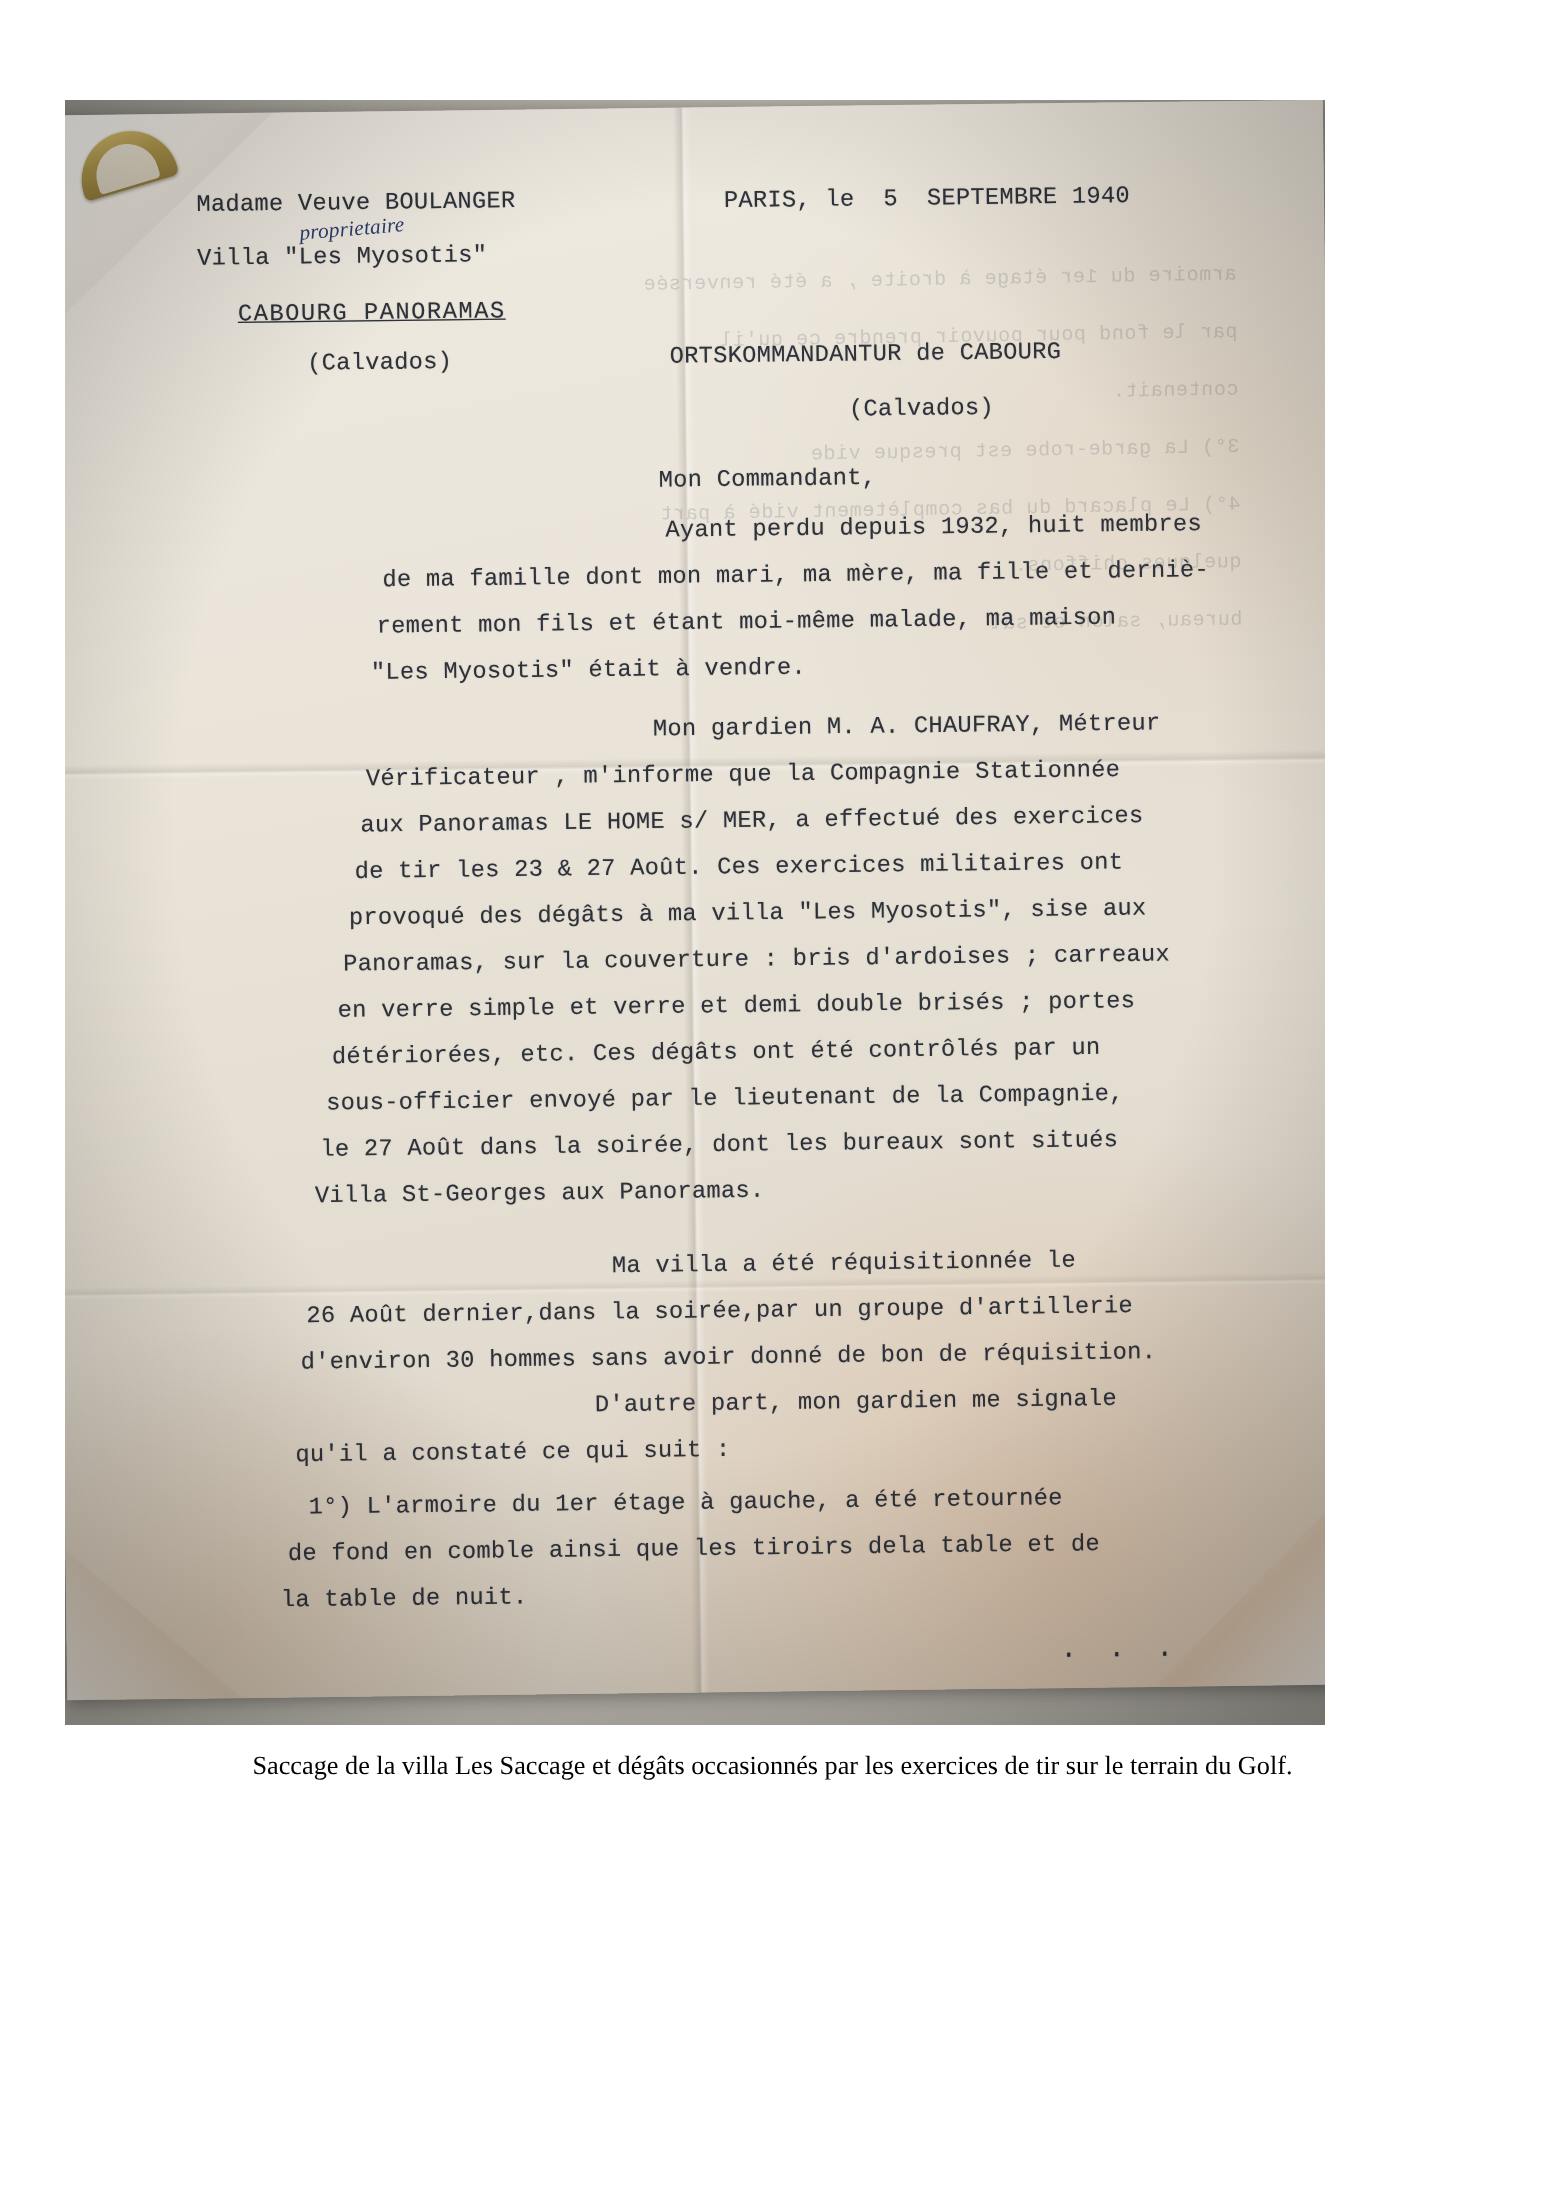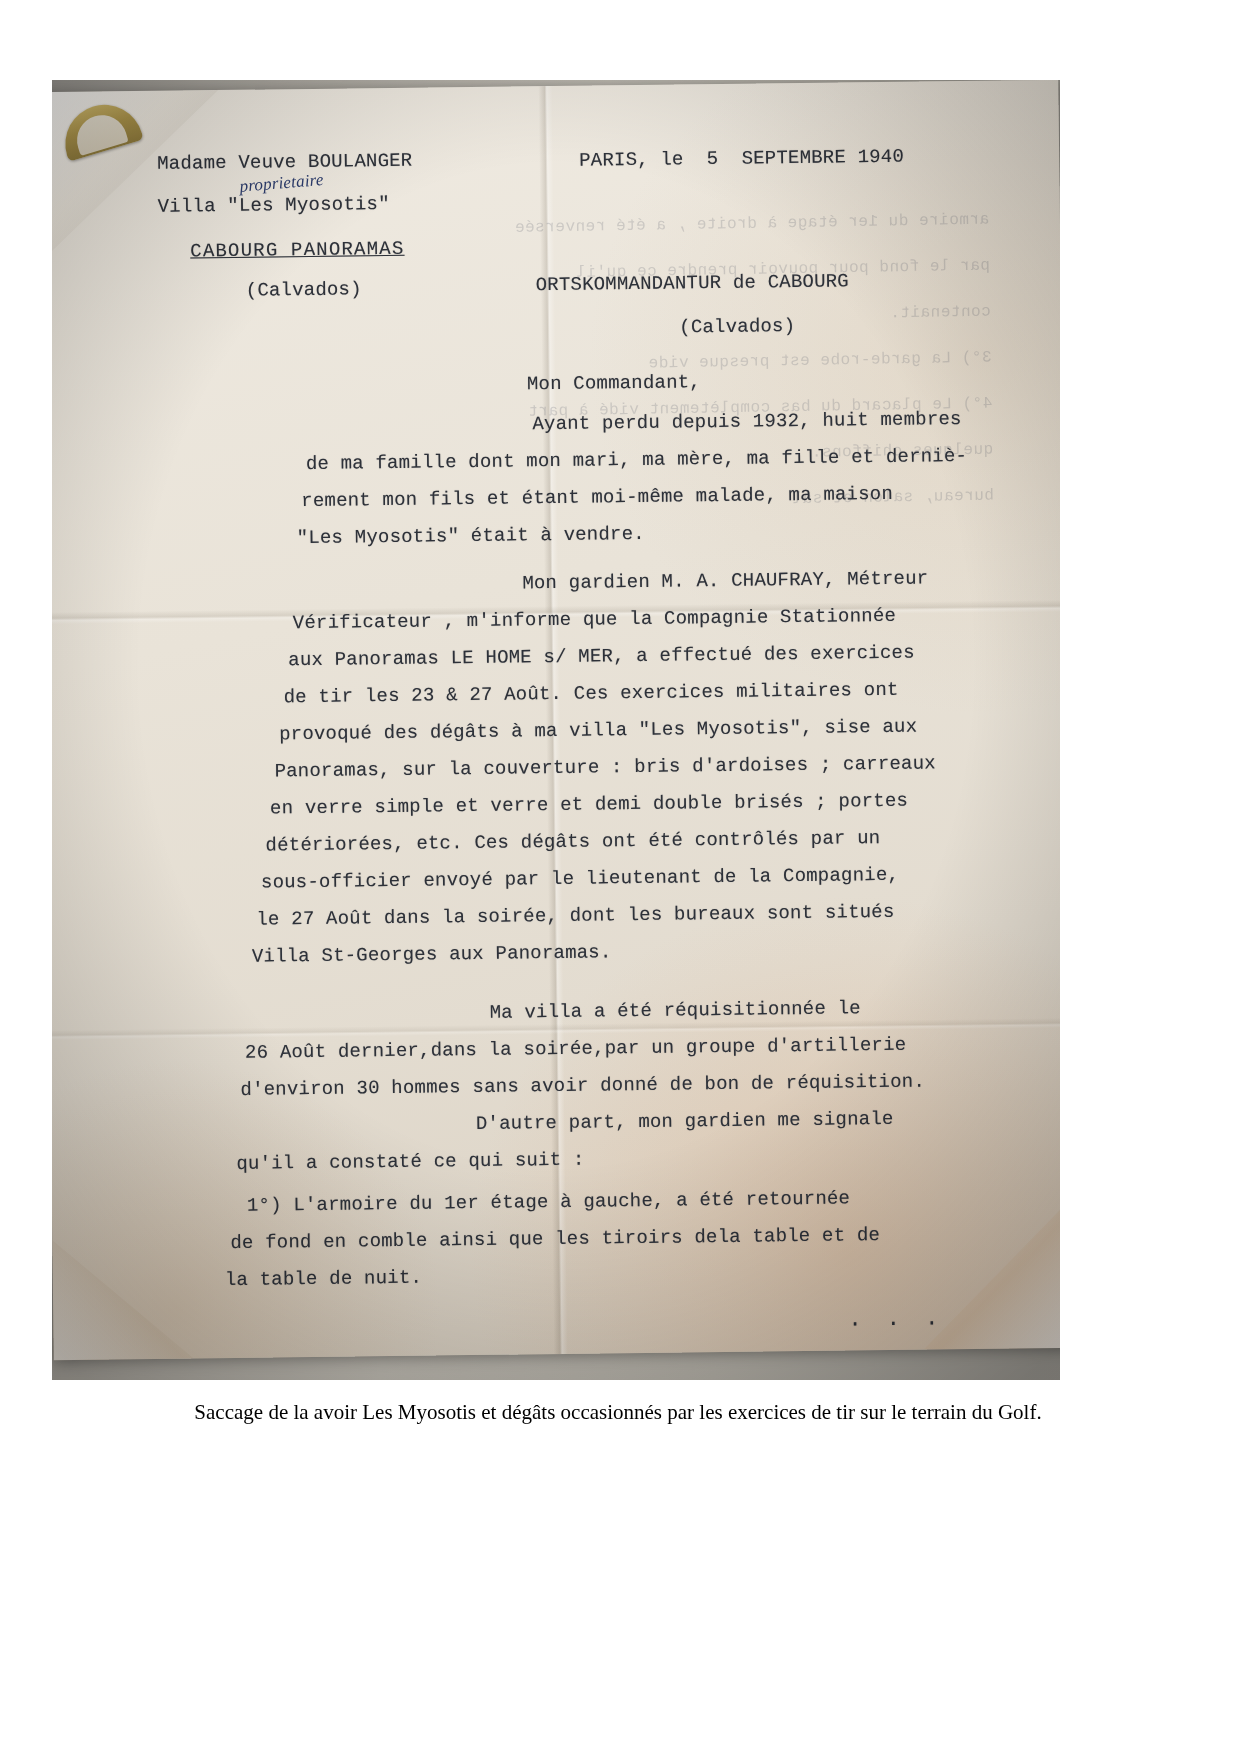--- a/index.html
+++ b/index.html
@@ -257,14 +257,14 @@
         <div class="tl" style="left:178px; top:1142px; font-size:19px;">de fond en comble ainsi que les tiroirs dela table et de</div>
         <div class="tl" style="left:172px; top:1179px; font-size:19px;">la table de nuit.</div>
 
         <div class="tl" style="left:795px; top:1225px; font-size:22px; letter-spacing:6px;">. . .</div>
       </div>
     </div>
 
     <div class="vignette"></div>
   </div>
 
-  <div class="caption">Saccage de la avoir Les Myosotis et dégâts occasionnés par les exercices de tir sur le terrain du Golf.</div>
+  <div class="caption">Saccage de la villa Les Saccage et dégâts occasionnés par les exercices de tir sur le terrain du Golf.</div>
 </div>
 
 </body></html>

